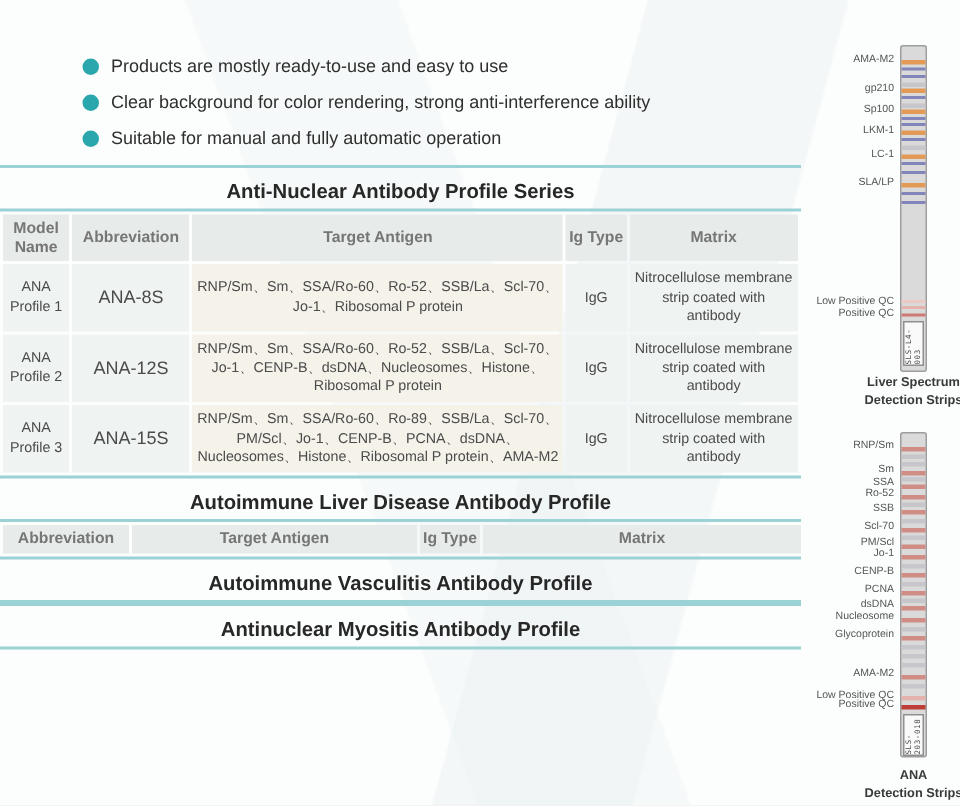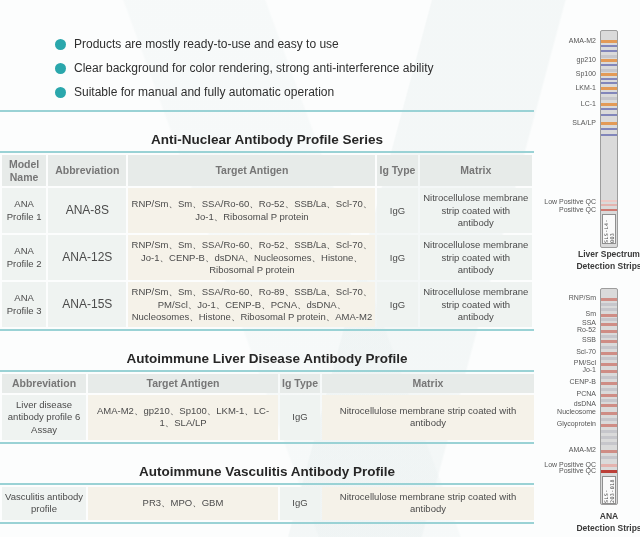--- a/index.html
+++ b/index.html
@@ -17,21 +17,21 @@
     position:absolute; left:7px; top:5px; width:528px;
     font-size:19px; font-weight:700; color:#3cb5c0; letter-spacing:-0.2px;
   }
   .bullets { position:absolute; left:55px; top:37px; list-style:none; }
   .bullets li { display:flex; align-items:center; margin-bottom:10px; }
   .dot { width:11px; height:11px; border-radius:50%; background:#2aa7ac; margin-right:8px; flex:0 0 auto; }
   .bullet-text { font-size:12px; color:#2f2f2f; }
 
   .left-col { position:absolute; left:0; top:110px; width:534px; }
   .rule { height:2px; background:#9ad2d5; }
-  .sec-title { text-align:center; font-size:13.5px; font-weight:700; color:#272727; padding:20px 0 4px 0; }
+  .sec-title { text-align:center; font-size:13.5px; font-weight:700; color:#272727; padding:8px 0 4px 0; }
 
   table { border-collapse:separate; border-spacing:2px; table-layout:fixed; width:534px; }
   th {
     background:#e7ebe9; color:#767676; font-weight:700; font-size:10.5px;
     text-align:center; padding:3px 2px; line-height:1.2;
   }
   td {
     font-size:9.5px; text-align:center; padding:4px 3px; line-height:1.3;
     background:#eff3f1; color:#4b4b4b;
   }
@@ -138,48 +138,26 @@
           <col style="width:40px">
           <col style="width:212px">
         </colgroup>
       <tbody>
           <tr>
         <th>Abbreviation</th>
         <th>Target Antigen</th>
         <th>Ig Type</th>
         <th>Matrix</th>
       </tr>
-      <tr>
-        <td>Liver disease antibody profile 6 Assay</td>
-        <td class="beige">AMA-M2、gp210、Sp100、LKM-1、LC-1、SLA/LP</td>
-        <td>IgG</td>
-        <td class="beige">Nitrocellulose membrane strip coated with antibody</td>
-      </tr>
     </tbody>
       </table>
     <div class="rule"></div>
 
     <div class="sec-title">Autoimmune Vasculitis Antibody Profile</div>
     <div class="rule"></div>
-    <table>
-      <colgroup>
-          <col style="width:84px">
-          <col style="width:190px">
-          <col style="width:40px">
-          <col style="width:212px">
-        </colgroup>
-      <tbody>
-          <tr>
-        <td>Vasculitis antibody profile</td>
-        <td class="beige">PR3、MPO、GBM</td>
-        <td>IgG</td>
-        <td class="beige">Nitrocellulose membrane strip coated with antibody</td>
-      </tr>
-    </tbody>
-      </table>
     <div class="rule"></div>
 
     <div class="sec-title">Antinuclear Myositis Antibody Profile</div>
     <div class="rule"></div>
 
   </div>
 
   <div id="label-layer">
       <div class="strip-label" style="top: 40px;">AMA-M2</div>
       <div class="strip-label" style="top: 59px;">gp210</div>

